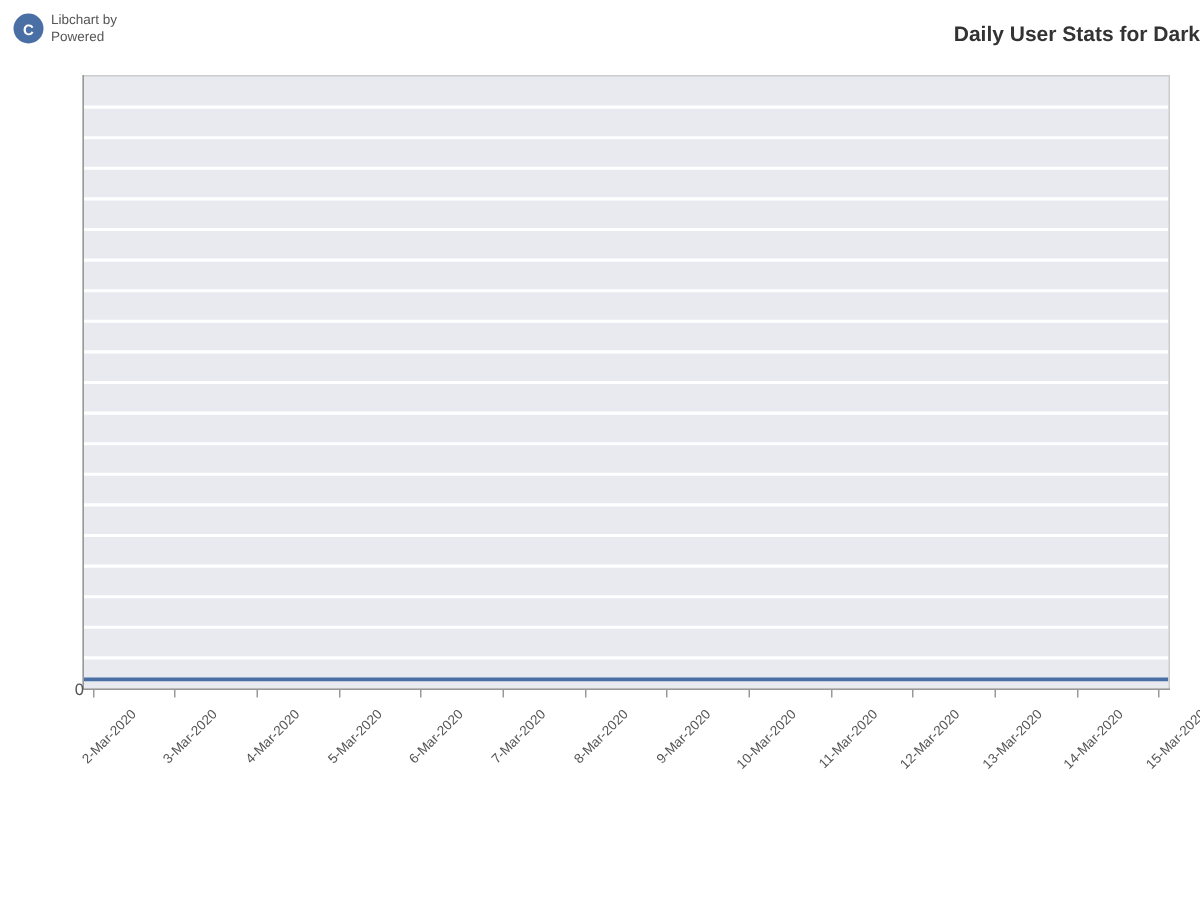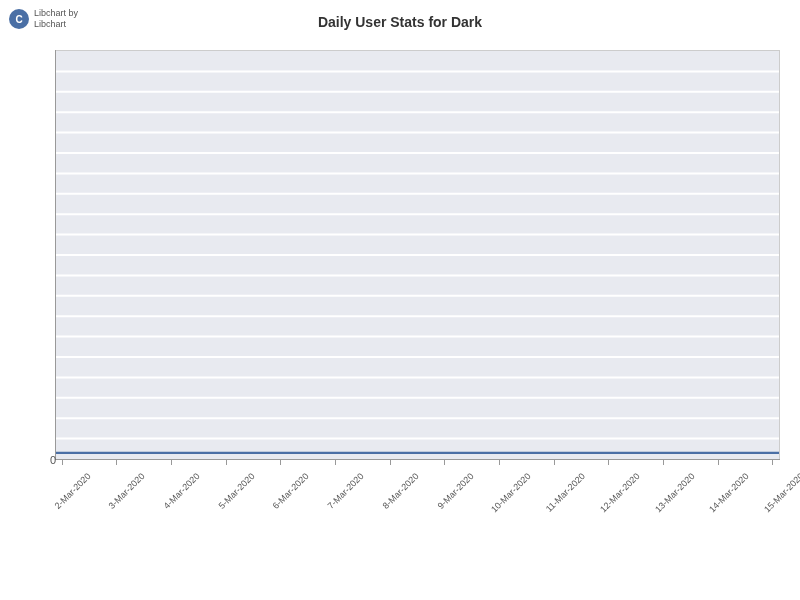--- a/index.html
+++ b/index.html
@@ -36,21 +36,21 @@
       font-size: 9px;
       color: #555;
       line-height: 1.2;
     }
 
     .chart-title {
       position: absolute;
       top: 14px;
       left: 0;
       right: 0;
-      text-align: center;
+      text-align: right;
       font-size: 14px;
       font-weight: bold;
       color: #333;
     }
 
     .chart-area {
       position: absolute;
       top: 50px;
       left: 55px;
       right: 20px;
@@ -150,21 +150,21 @@
 
 <div class="chart-container">
 
   <div class="logo-area">
     <svg class="logo-icon" viewBox="0 0 22 22">
       <circle cx="11" cy="11" r="10" fill="#4a6fa5"></circle>
       <text x="11" y="15" text-anchor="middle" fill="white" font-size="10" font-weight="bold">C</text>
     </svg>
     <div class="logo-text">
       <div>Libchart by</div>
-      <div>Libchart</div>
+      <div>Powered</div>
     </div>
   </div>
 
   <div class="chart-title">Daily User Stats for Dark</div>
 
   <div class="chart-area" id="chart-area">
     <svg class="data-line-svg" preserveAspectRatio="none" viewBox="0 0 100 100">
 
       <line x1="0" y1="5" x2="100" y2="5" stroke="white" stroke-width="0.5"></line>
       <line x1="0" y1="10" x2="100" y2="10" stroke="white" stroke-width="0.5"></line>

